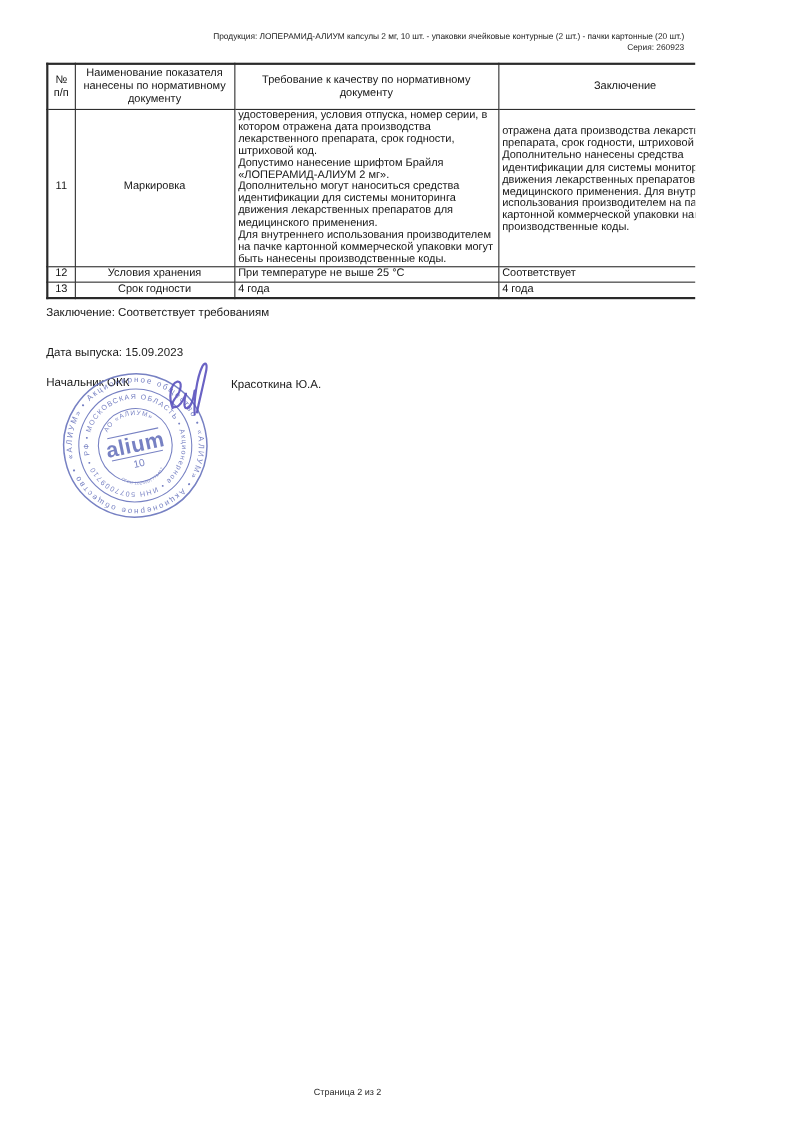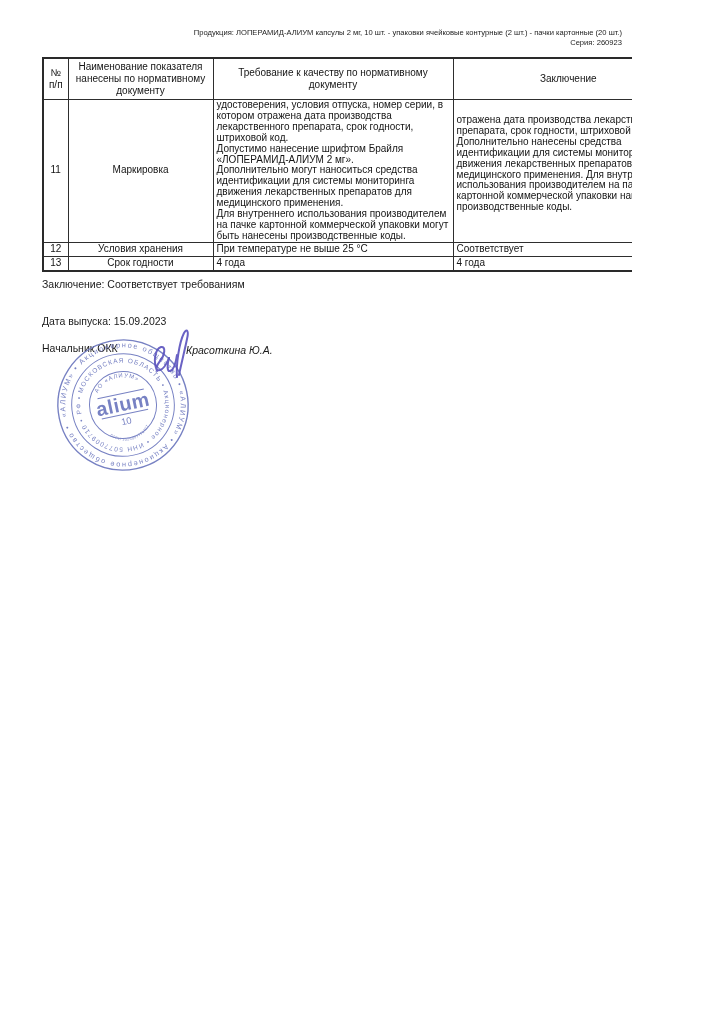--- a/index.html
+++ b/index.html
@@ -22,21 +22,21 @@
   #qc-table .c{text-align:center;vertical-align:middle;}
   #qc-table .row-tall{height:141px;}
   #qc-table .row-short td{height:13px;line-height:12px;vertical-align:middle;white-space:nowrap;margin-top:45px;}
   #qc-table .res-offset{padding-top:15px;}
   
   .textline{position:absolute;left:42px;font-size:10.5px;line-height:13px;color:#1a1a1a;}
   #concl-1{top:278px;}
   #concl-2{top:291px;}
   #release-date{top:315px;}
   #sig-title{top:342px;}
-  #sig-name{top:344px;left:186px;font-style:italic;}
+  #sig-name{top:344px;left:210px;}
   
   #stamp{position:absolute;left:54px;top:336px;width:138px;height:138px;transform:rotate(-12deg);opacity:.92;}
   #stamp svg{display:block;}
   
   #signature{position:absolute;left:143px;top:325px;width:62px;height:62px;}
   
   #page-footer{position:absolute;left:0;top:988px;width:100%;text-align:center;font-size:8.2px;color:#2a2a2a;}
 </style>
 </head>
 <body>
@@ -135,14 +135,15 @@
   <div id="signature">
     <svg width="62" height="62" viewBox="0 0 62 62">
       <g fill="none" stroke="#5a52be" stroke-width="2" stroke-linecap="round" opacity="0.9">
         <path d="M14,46 C10,36 12,24 18,22 C23,21 22,30 17,36 C13,41 12,46 17,45 C21,44 24,38 26,33"></path>
         <path d="M26,33 C24,40 24,47 27,46 C31,45 33,37 34,30"></path>
         <path d="M34,52 C33,40 36,18 41,8 C44,3 46,6 44,14 C42,24 38,40 36,50"></path>
       </g>
     </svg>
   </div>
 
+  <div id="page-footer">Страница 2 из 2</div>
 
 </div>
 
 </body></html>

